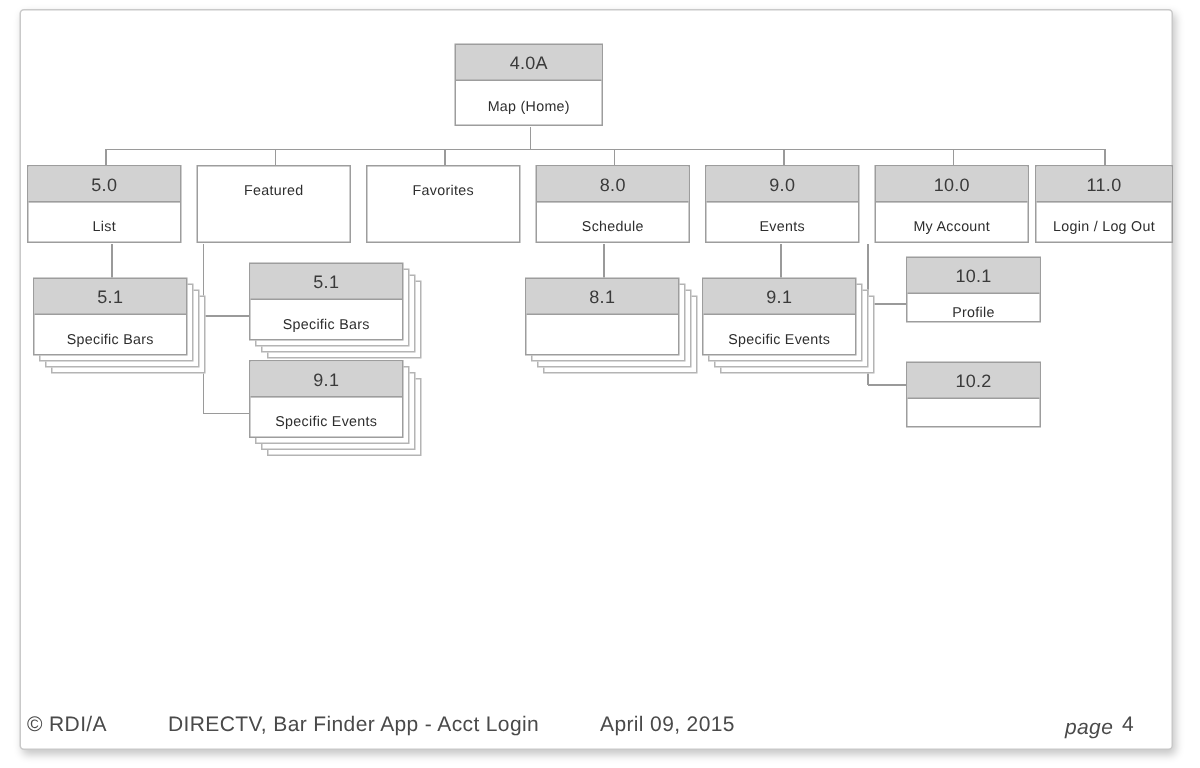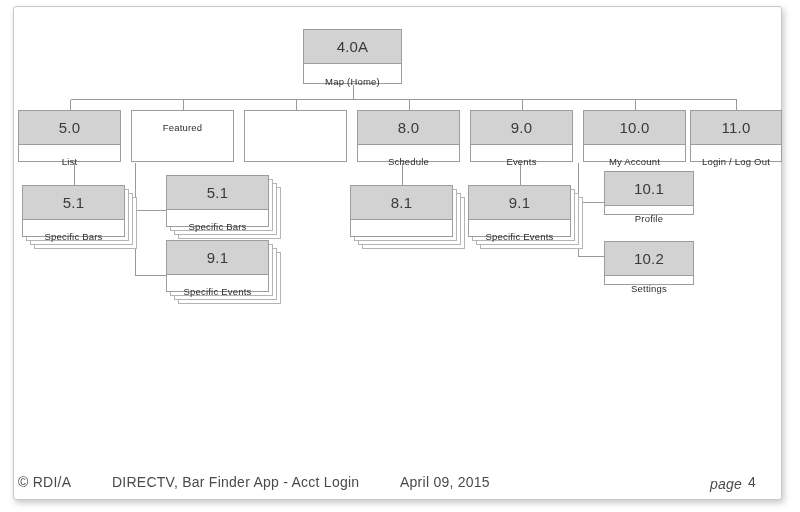--- a/index.html
+++ b/index.html
@@ -64,29 +64,29 @@
   }
 
   .stack-layer {
     position: absolute;
     background: #ffffff;
     border: 1px solid #b4b4b4;
     box-sizing: border-box;
   }
 
   .card-head {
-    height: 34px;
+    height: 24px;
     background: #d2d2d2;
     border-bottom: 1px solid #9d9d9d;
     box-sizing: border-box;
     display: flex;
     align-items: center;
     justify-content: center;
     color: #3a3a3a;
-    font-size: 15px;
+    font-size: 12px;
     letter-spacing: .2px;
   }
 
   .card-body {
     height: calc(100% - 18px);
     display: flex;
     align-items: center;
     justify-content: center;
     color: #2e2e2e;
     font-size: 9.5px;
@@ -146,20 +146,21 @@
           <div class="card-body">List</div>
         </div>
       </div>
       <div class="node" style="left: 131px; top: 110px; width: 103px; height: 52px;">
         <div class="card">
           <div class="card-body">Featured</div>
         </div>
       </div>
       <div class="node" style="left: 244px; top: 110px; width: 103px; height: 52px;">
         <div class="card">
+          <div class="card-body">Favorites</div>
         </div>
       </div>
       <div class="node" style="left: 357px; top: 110px; width: 103px; height: 52px; border-radius: 20px;">
         <div class="card">
           <div class="card-head">8.0</div>
           <div class="card-body">Schedule</div>
         </div>
       </div>
       <div class="node" style="left: 470px; top: 110px; width: 103px; height: 52px;">
         <div class="card">
@@ -225,21 +226,20 @@
       </div>
       <div class="node" style="left: 604px; top: 171px; width: 90px; height: 44px;">
         <div class="card">
           <div class="card-head">10.1</div>
           <div class="card-body">Profile</div>
         </div>
       </div>
       <div class="node" style="left: 604px; top: 225px; width: 90px; height: 44px; margin-top: 16px;">
         <div class="card">
           <div class="card-head">10.2</div>
-          <div class="card-body">Settings</div>
         </div>
       </div>
     </div>
 
   <div class="footer-item" style="left:18px;  top:474px;">© RDI/A</div>
   <div class="footer-item" style="left:112px; top:474px;">DIRECTV, Bar Finder App - Acct Login</div>
   <div class="footer-item" style="left:400px; top:474px;">April 09, 2015</div>
   <div class="footer-item" style="left:710px; top:476px;font-style:italic;">page</div>
   <div class="footer-item" style="left:748px; top:474px;">4</div>
 

